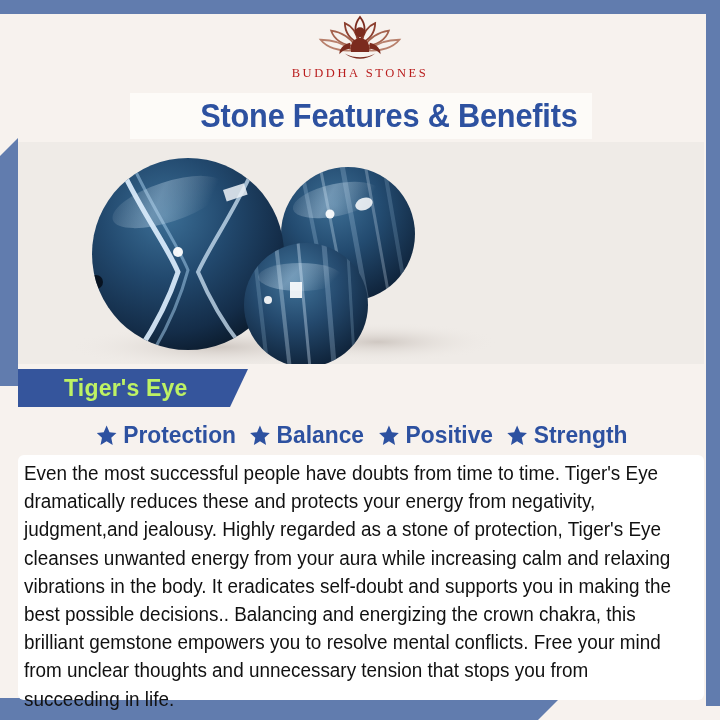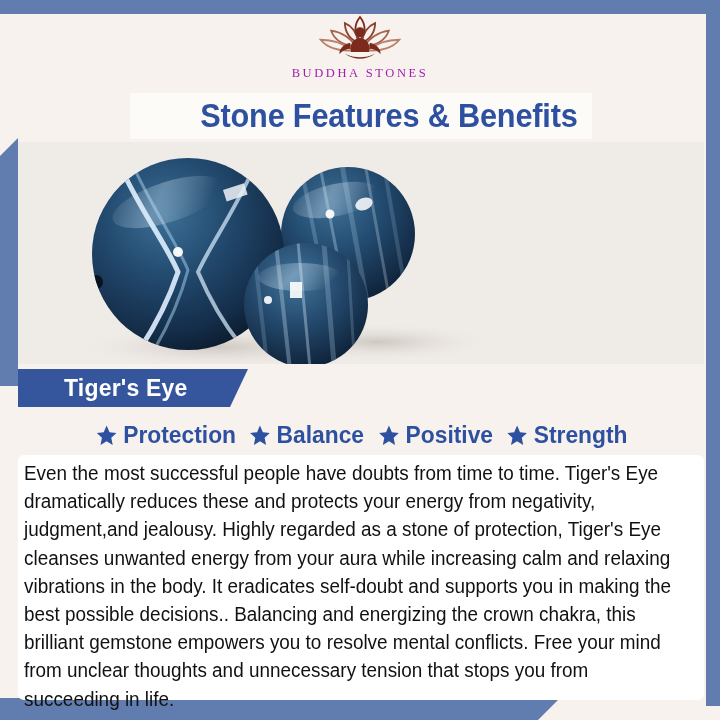--- a/index.html
+++ b/index.html
@@ -59,21 +59,21 @@
   .logo-mark {
     width: 92px;
     height: 50px;
     display: block;
   }
   .logo-word {
     margin-top: 2px;
     font-family: "Liberation Serif", serif;
     font-size: 12.5px;
     letter-spacing: 2.6px;
-    color: #a21caf;
+    color: #b91c1c;
     white-space: nowrap;
     text-align: center;
   }
 
   
   .title-panel {
     position: absolute;
     left: 130px; top: 93px;
     width: 462px; height: 46px;
     background: #fdfbf8;
@@ -104,21 +104,21 @@
   .stone-ribbon {
     position: absolute;
     left: 18px; top: 369px;
     width: 230px; height: 38px;
     background: #35559c;
     clip-path: polygon(0 0, 100% 0, calc(100% - 18px) 100%, 0 100%);
     display: flex;
     align-items: center;
   }
   .stone-ribbon-label {
-    color: #ffffff;
+    color: #bef264;
     font-size: 23px;
     font-weight: bold;
     padding-left: 46px;
     letter-spacing: 0.2px;
     white-space: nowrap;
   }
 
   
   .benefits {
     position: absolute;

